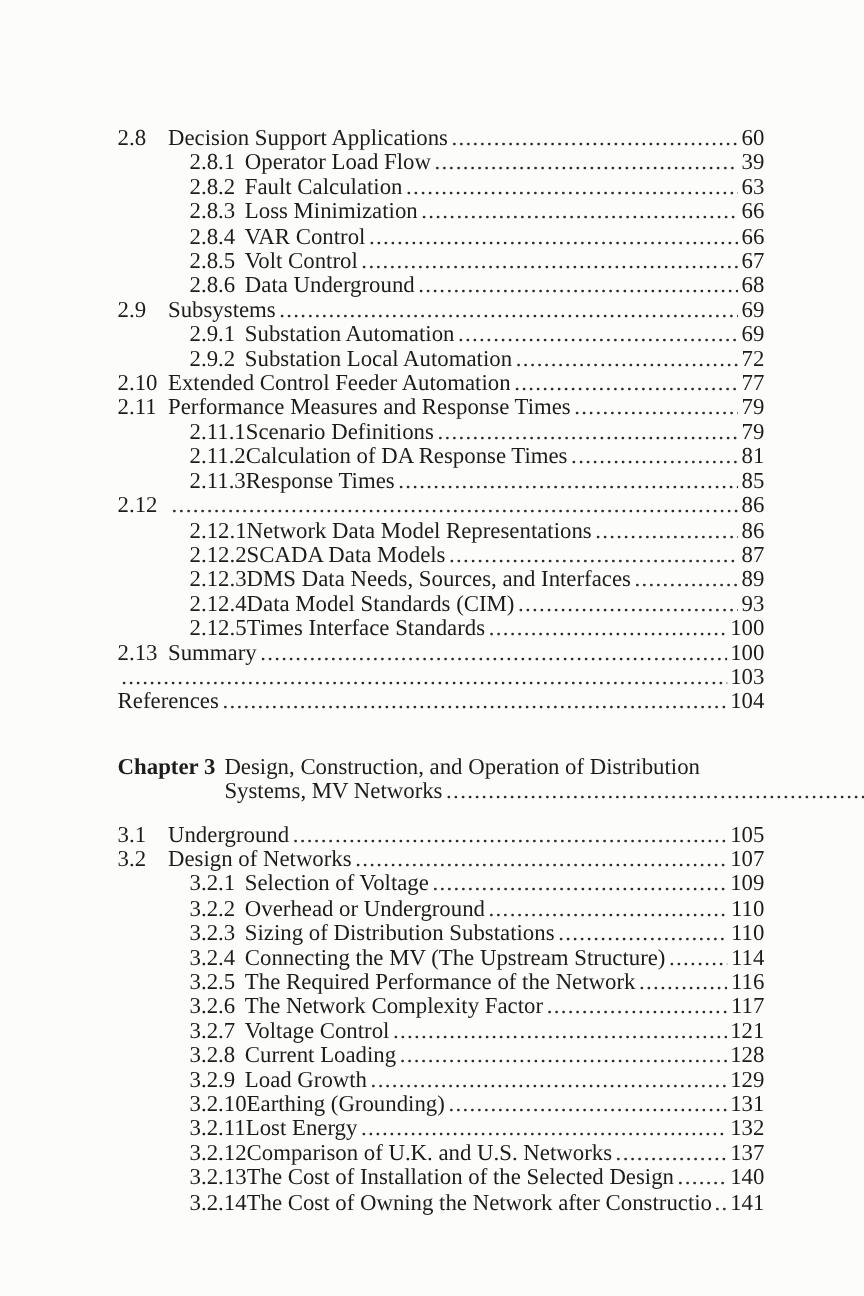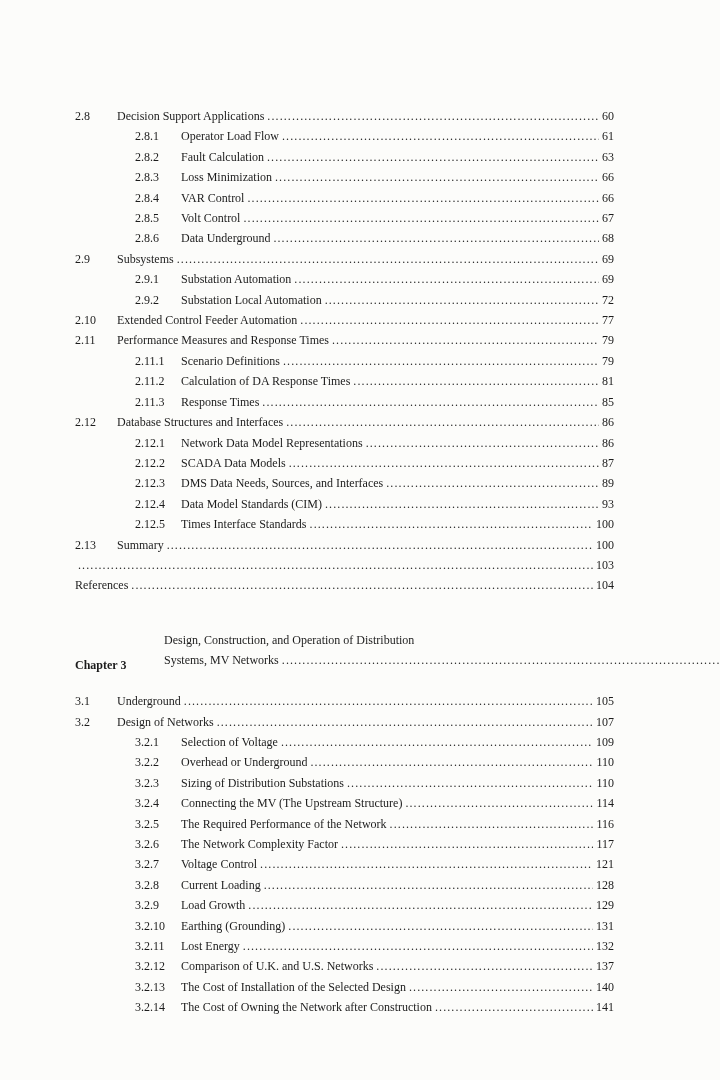--- a/index.html
+++ b/index.html
@@ -12,64 +12,64 @@
   }
   .page {
     position: relative;
     width: 720px;
     height: 1080px;
     overflow: hidden;
     background: #fcfcfa;
   }
   .toc {
     position: absolute;
-    left: 75px;
+    left: 98px;
     top: 106px;
     width: 539px;
-    font-size: 12px;
+    font-size: 19px;
     line-height: 20.4px;
   }
   .row { display: flex; align-items: baseline; }
   .row .num { flex: 0 0 auto; }
   .l1 .num { width: 42px; }
   .l2 { padding-left: 60px; }
   .l2 .num { min-width: 46px; }
   .title { white-space: nowrap; flex: 0 1 auto; overflow: hidden; }
   .dots {
     flex: 1 1 0;
     overflow: hidden;
     white-space: nowrap;
     margin: 0 3px 0 3px;
     letter-spacing: 1.1px;
     color: #2b2b2b;
     min-width: 10px;
   }
   .pg { flex: 0 0 auto; text-align: left; }
   .chapter { display: flex; margin-top: 34px; margin-bottom: 16px; }
-  .ch-label { font-weight: bold; flex: 0 0 89px; margin-top: 25px; }
+  .ch-label { font-weight: bold; flex: 0 0 89px; }
   .ch-body { flex: 1 1 auto; }
   .ch-line2 { display: flex; align-items: baseline; }
 </style>
 </head>
 <body>
 
 <div class="page">
   <div class="toc">
   <div class="row l1">
     <span class="num">2.8</span>
     <span class="title">Decision Support Applications</span>
     <span class="dots">............................................................................................................................................................................................................................</span>
     <span class="pg">60</span>
   </div>
 
   <div class="row l2">
     <span class="num">2.8.1</span>
     <span class="title">Operator Load Flow</span>
     <span class="dots">............................................................................................................................................................................................................................</span>
-    <span class="pg">61</span>
+    <span class="pg">39</span>
   </div>
 
   <div class="row l2">
     <span class="num">2.8.2</span>
     <span class="title">Fault Calculation</span>
     <span class="dots">............................................................................................................................................................................................................................</span>
     <span class="pg">63</span>
   </div>
 
   <div class="row l2">
@@ -151,21 +151,20 @@
 
   <div class="row l2">
     <span class="num">2.11.3</span>
     <span class="title">Response Times</span>
     <span class="dots">............................................................................................................................................................................................................................</span>
     <span class="pg">85</span>
   </div>
 
   <div class="row l1">
     <span class="num">2.12</span>
-    <span class="title">Database Structures and Interfaces</span>
     <span class="dots">............................................................................................................................................................................................................................</span>
     <span class="pg">86</span>
   </div>
 
   <div class="row l2">
     <span class="num">2.12.1</span>
     <span class="title">Network Data Model Representations</span>
     <span class="dots">............................................................................................................................................................................................................................</span>
     <span class="pg">86</span>
   </div>

